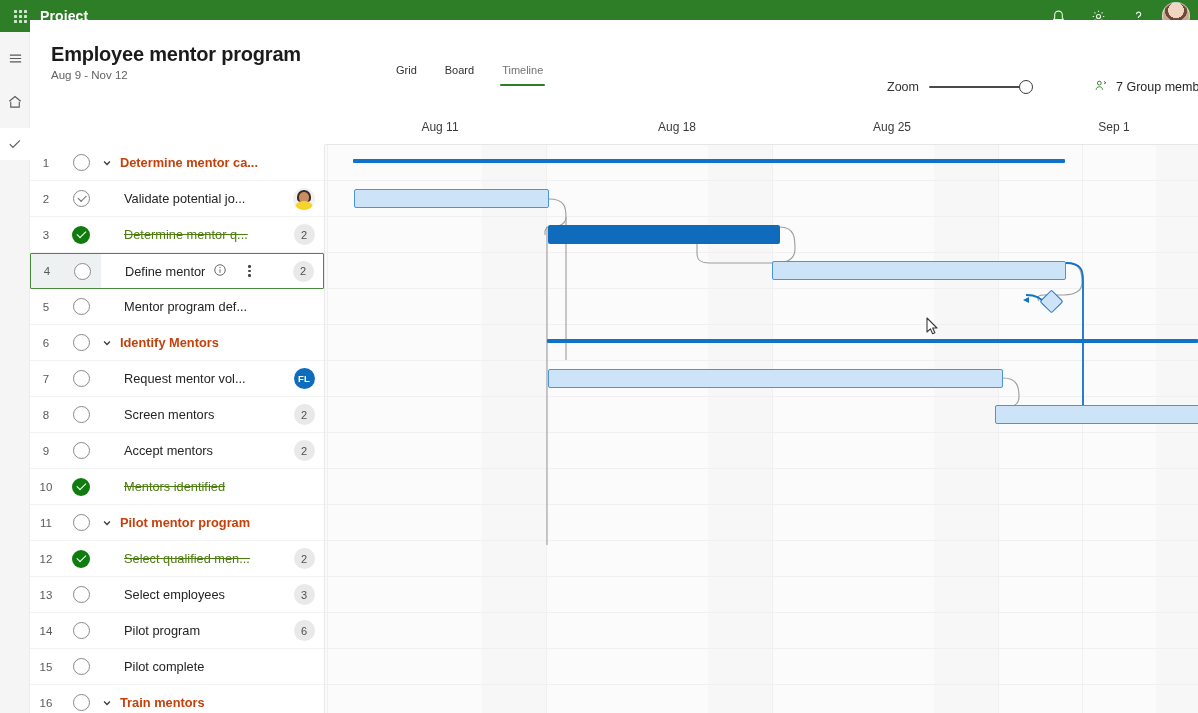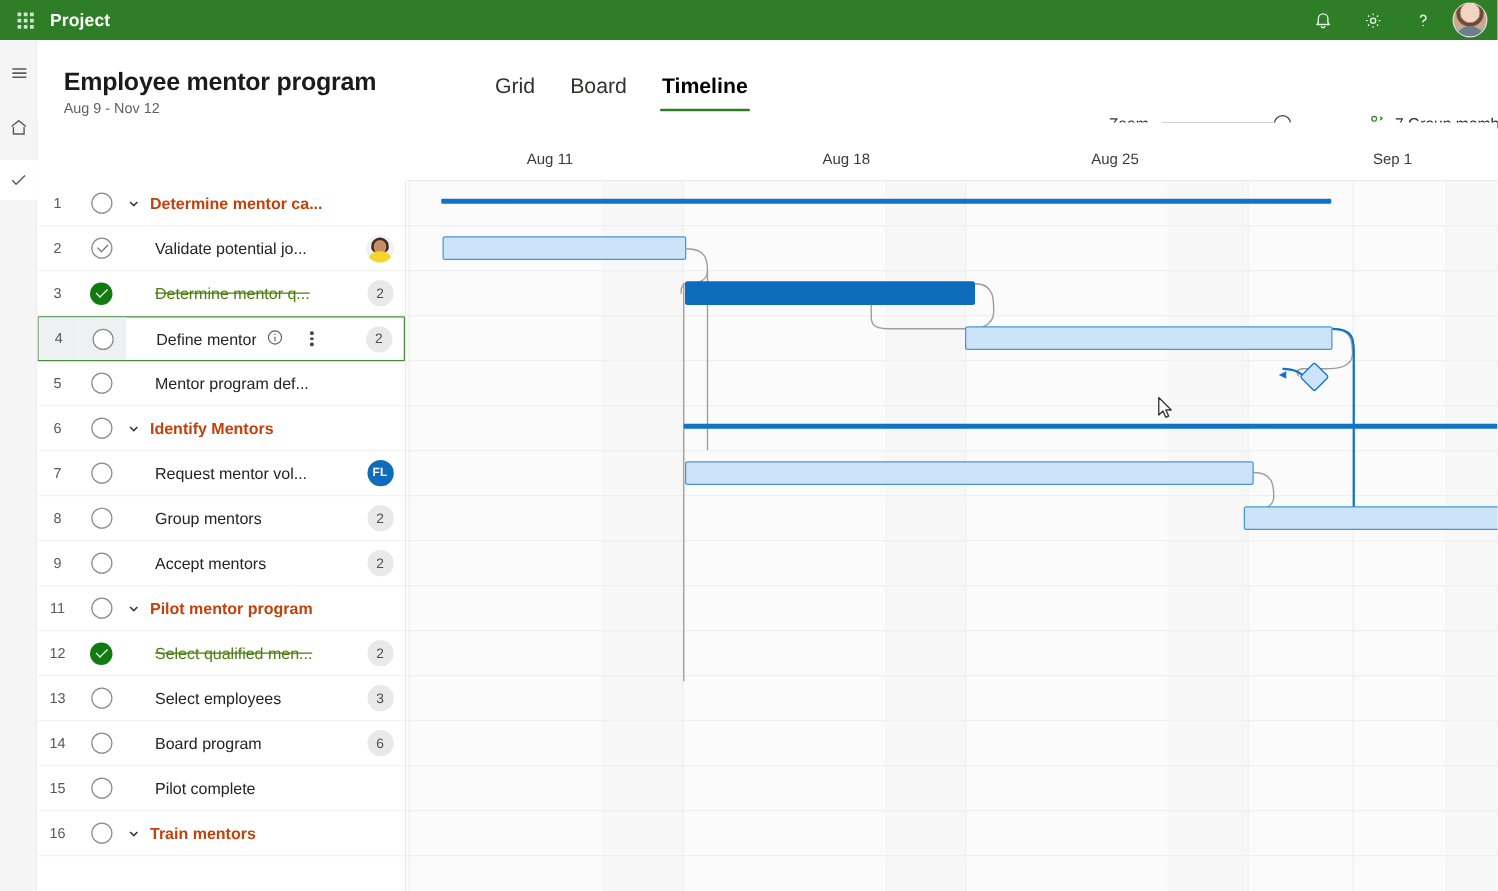--- a/index.html
+++ b/index.html
@@ -74,45 +74,45 @@
   .rail-btn {
     width: 30px; height: 32px;
     display: flex; align-items: center; justify-content: center;
     cursor: pointer; color: #595959;
   }
   .rail-btn.mt { margin-top: 10px; }
   .rail-btn.sel { background: #ffffff; }
 
   
   .page-header {
-    position: absolute; left: 30px; top: 32px;
+    position: absolute; left: 30px; top: 20px;
     width: 1168px; height: 66px;
     background: #ffffff;
   }
   .proj-title {
     position: absolute; left: 21px; top: 23px;
     font-size: 20px; font-weight: 700; color: #1b1b1b;
     letter-spacing: -.2px;
     white-space: nowrap;
   }
   .proj-dates {
     position: absolute; left: 21px; top: 49px;
     font-size: 11.5px; color: #616161;
   }
   .tabs {
     position: absolute; left: 352px; top: 24px;
     display: flex; align-items: flex-start; gap: 0px;
   }
   .tab {
     position: relative;
     padding: 3px 14px 10px 14px;
-    font-size: 17px; color: #323130;
-    cursor: pointer; white-space: nowrap;
-  }
-  .tab.active { font-weight: 700; color: #000000; }
+    font-size: 11px; color: #323130;
+    cursor: pointer; white-space: nowrap; margin-top: 17px;
+  }
+  .tab.active { font-weight: 400; color: #737373; }
   .tab.active::after {
     content: ""; position: absolute;
     left: 12px; right: 12px; bottom: 0; height: 2px;
     background: #2E7D27; border-radius: 2px;
   }
   .zoom-wrap {
     position: absolute; left: 857px; top: 59px;
     display: flex; align-items: center; gap: 10px;
   }
   .zoom-label { font-size: 12.5px; color: #333333; }
@@ -517,40 +517,50 @@
       <span class="badge-init">FL</span>
     </div>
   </div>
 
   <div class="trow">
     <div class="c-num">8</div>
     <div class="c-check">
         <span class="circ"></span>
       </div>
     <div class="c-name indent">
-      <span class="txt">Group mentors</span>
+      <span class="txt">Screen mentors</span>
     </div>
     <div class="c-right">
       <span class="badge-num">2</span>
     </div>
   </div>
 
   <div class="trow">
     <div class="c-num">9</div>
     <div class="c-check">
         <span class="circ"></span>
       </div>
     <div class="c-name indent">
       <span class="txt">Accept mentors</span>
     </div>
     <div class="c-right">
       <span class="badge-num">2</span>
     </div>
   </div>
 
+  <div class="trow">
+    <div class="c-num">10</div>
+    <div class="c-check">
+        <span class="circ-done"></span>
+      </div>
+    <div class="c-name indent done">
+      <span class="txt">Mentors identified</span>
+    </div>
+    <div class="c-right"></div>
+  </div>
 
   <div class="trow">
     <div class="c-num">11</div>
     <div class="c-check">
         <span class="circ"></span>
       </div>
     <div class="c-name summary">
       <span class="chev">
         <svg width="10" height="10" viewBox="0 0 12 12" fill="none" stroke="currentColor" stroke-width="1.6">
             <path d="M2.5 4.3L6 7.8l3.5-3.5"></path>
@@ -586,21 +596,21 @@
       <span class="badge-num">3</span>
     </div>
   </div>
 
   <div class="trow">
     <div class="c-num">14</div>
     <div class="c-check">
         <span class="circ"></span>
       </div>
     <div class="c-name indent">
-      <span class="txt">Board program</span>
+      <span class="txt">Pilot program</span>
     </div>
     <div class="c-right">
       <span class="badge-num">6</span>
     </div>
   </div>
 
   <div class="trow">
     <div class="c-num">15</div>
     <div class="c-check">
         <span class="circ"></span>

